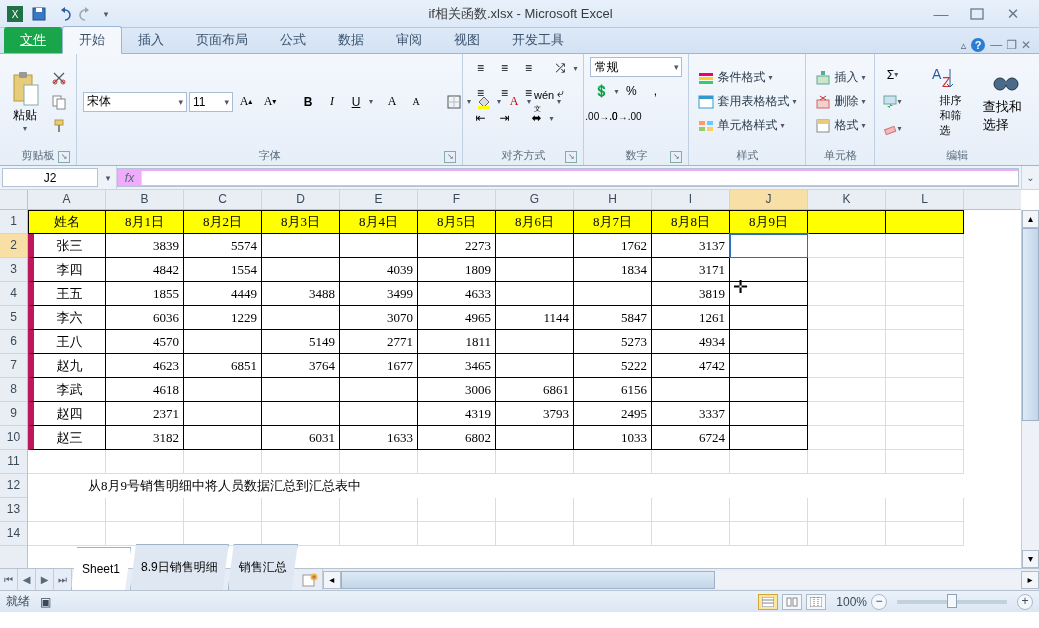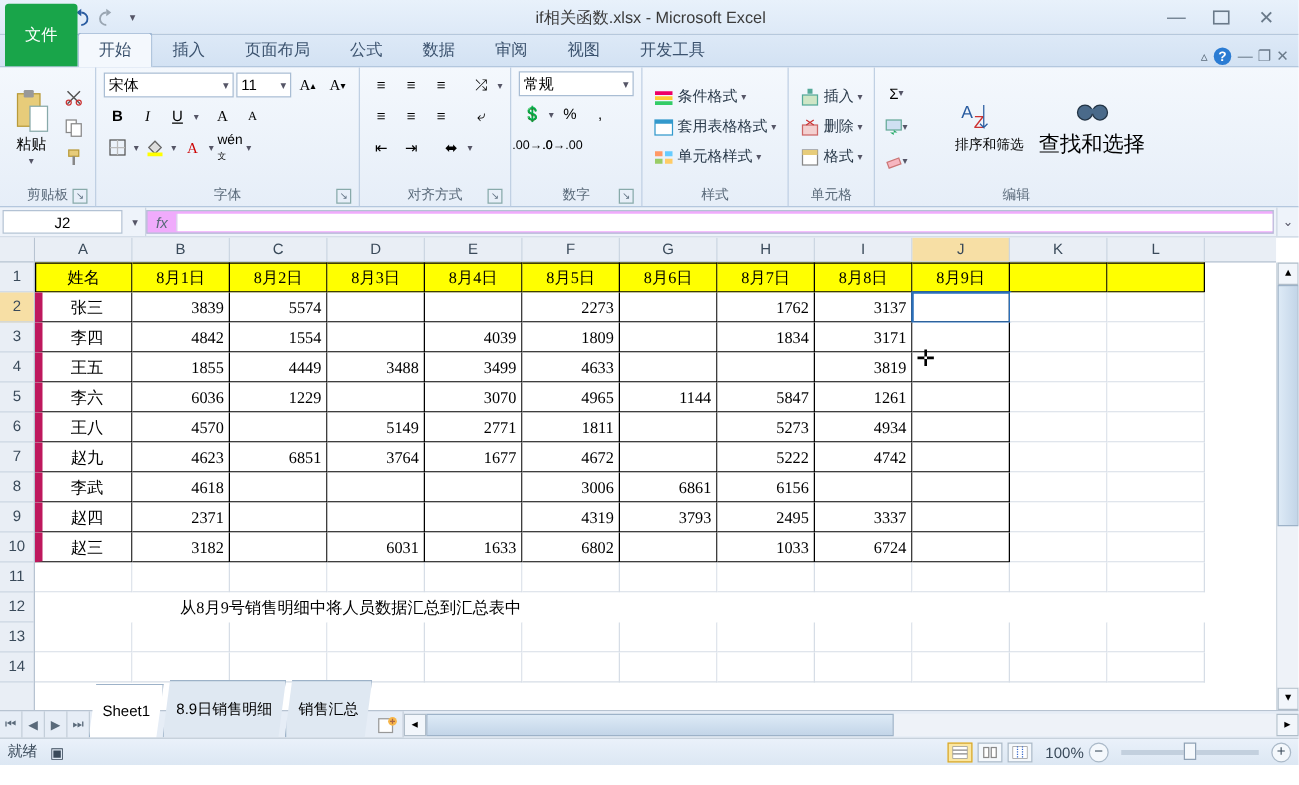--- a/index.html
+++ b/index.html
@@ -8,21 +8,21 @@
 
 .title-bar { height: 28px; background: linear-gradient(#e8f1fb,#dde9f7); display: flex; align-items: center; border-bottom: 1px solid #b6c8dc; }
 .qat { display: flex; align-items: center; gap: 2px; padding-left: 4px; }
 .qat-item { width: 22px; height: 22px; display: flex; align-items: center; justify-content: center; border-radius: 2px; cursor: pointer; }
 .title-center { flex: 1; text-align: center; color: #3b3b3b; font-size: 13px; }
 .win-controls { display: flex; gap: 12px; padding-right: 14px; }
 .win-btn { width: 24px; height: 20px; display: flex; align-items: center; justify-content: center; color: #6a7a8a; cursor: pointer; font-size: 15px; }
 
 
 .ribbon-tabs { height: 26px; display: flex; align-items: flex-end; background: linear-gradient(#dde9f7,#d3e2f3); border-bottom: 1px solid #9db6d3; padding-left: 4px; }
-.file-tab { background: #19a54a; color: #fff; padding: 16px 16px; font-size: 13px; border-top-left-radius: 3px; border-top-right-radius: 3px; cursor: pointer; }
+.file-tab { background: #19a54a; color: #fff; padding: 4px 16px; font-size: 13px; border-top-left-radius: 3px; border-top-right-radius: 3px; cursor: pointer; text-decoration: underline; }
 .rtab { padding: 4px 16px; font-size: 13px; color: #3b526e; cursor: pointer; }
 .rtab.active { background: #f4f8fd; border: 1px solid #9db6d3; border-bottom: 1px solid #f4f8fd; border-top-left-radius: 3px; border-top-right-radius: 3px; margin-bottom: -1px; }
 .ribbon-right { margin-left: auto; padding-right: 8px; display: flex; gap: 4px; align-items: center; }
 .help-icon-svg { cursor: pointer; }
 
 
 .ribbon { height: 112px; background: linear-gradient(#f4f8fd,#e6eef8); border-bottom: 1px solid #9db6d3; display: flex; }
 .rgroup { border-right: 1px solid #c0d0e3; padding: 3px 6px 0; display: flex; flex-direction: column; }
 .rgroup-body { flex: 1; display: flex; gap: 4px; }
 .rgroup-label { text-align: center; font-size: 11px; color: #5a6a7a; padding: 2px 0; position: relative; }
@@ -192,21 +192,21 @@
               <rect x="4" y="2" width="8" height="5" fill="#e7cc7a" stroke="#b89a3a"></rect>
               <rect x="7" y="7" width="2" height="7" fill="#888"></rect>
             </svg>
           </div>
       </div>
     </div>
     <div class="rgroup-label"><span>剪贴板</span><span class="dialog-launcher">↘</span></div>
   </div>
 
   <div class="rgroup" style="min-width:180px;">
-    <div class="rgroup-body" style="flex-direction:column;gap:3px;">
+    <div class="rgroup-body" style="gap:16px;">
       <div class="row">
         <div class="combo" style="width:104px;">
             <span>宋体</span>
             <span class="dd">▾</span>
           </div>
         <div class="combo" style="width:44px;">
             <span>11</span>
             <span class="dd">▾</span>
           </div>
         <div class="smbtn" style="font-family:serif;">A<span style="font-size:8px;vertical-align:super;">▴</span></div>
@@ -390,21 +390,21 @@
             <path d="M24 4v18l-3-3m3 3l3-3" stroke="#2a5ca0" fill="none"></path>
           </svg>
         <span style="font-size:11px;margin-left:28px;">排序和筛选</span>
       </div>
       <div class="bigbtn">
         <svg width="30" height="28" viewBox="0 0 30 28">
             <circle cx="9" cy="14" r="6" fill="#4a6a8a" stroke="#234"></circle>
             <circle cx="21" cy="14" r="6" fill="#4a6a8a" stroke="#234"></circle>
             <rect x="12" y="11" width="6" height="4" fill="#4a6a8a"></rect>
           </svg>
-        <span style="font-size:17px;">查找和选择</span>
+        <span style="font-size:13px;">查找和选择</span>
       </div>
     </div>
     <div class="rgroup-label"><span>编辑</span></div>
   </div>
 </div>
 
 <div class="formula-bar">
   <div class="name-box-wrap">
     <input class="name-box" value="J2" style="">
     <div style="width:16px;display:flex;align-items:center;justify-content:center;font-size:9px;color:#556;cursor:pointer;">▾</div>
@@ -535,21 +535,21 @@
           <div class="cell bordered"></div>
           <div class="cell "></div>
           <div class="cell "></div>
         </div>
         <div class="crow data-row">
           <div class="cell bordered">赵九</div>
           <div class="cell bordered">4623</div>
           <div class="cell bordered">6851</div>
           <div class="cell bordered">3764</div>
           <div class="cell bordered">1677</div>
-          <div class="cell bordered">4672</div>
+          <div class="cell bordered">3465</div>
           <div class="cell bordered"></div>
           <div class="cell bordered">5222</div>
           <div class="cell bordered">4742</div>
           <div class="cell bordered"></div>
           <div class="cell "></div>
           <div class="cell "></div>
         </div>
         <div class="crow data-row">
           <div class="cell bordered">李武</div>
           <div class="cell bordered">4618</div>
@@ -600,21 +600,21 @@
           <div class="cell "></div>
           <div class="cell "></div>
           <div class="cell "></div>
           <div class="cell "></div>
           <div class="cell "></div>
           <div class="cell "></div>
           <div class="cell "></div>
           <div class="cell "></div>
         </div>
         <div class="crow ">
-          <div class="cell note-cell" style="width: 936px; padding-left: 116px;">从8月9号销售明细中将人员数据汇总到汇总表中</div>
+          <div class="cell note-cell" style="width: 936px; padding-left: 60px;">从8月9号销售明细中将人员数据汇总到汇总表中</div>
         </div>
         <div class="crow ">
           <div class="cell "></div>
           <div class="cell "></div>
           <div class="cell "></div>
           <div class="cell "></div>
           <div class="cell "></div>
           <div class="cell "></div>
           <div class="cell "></div>
           <div class="cell "></div>

